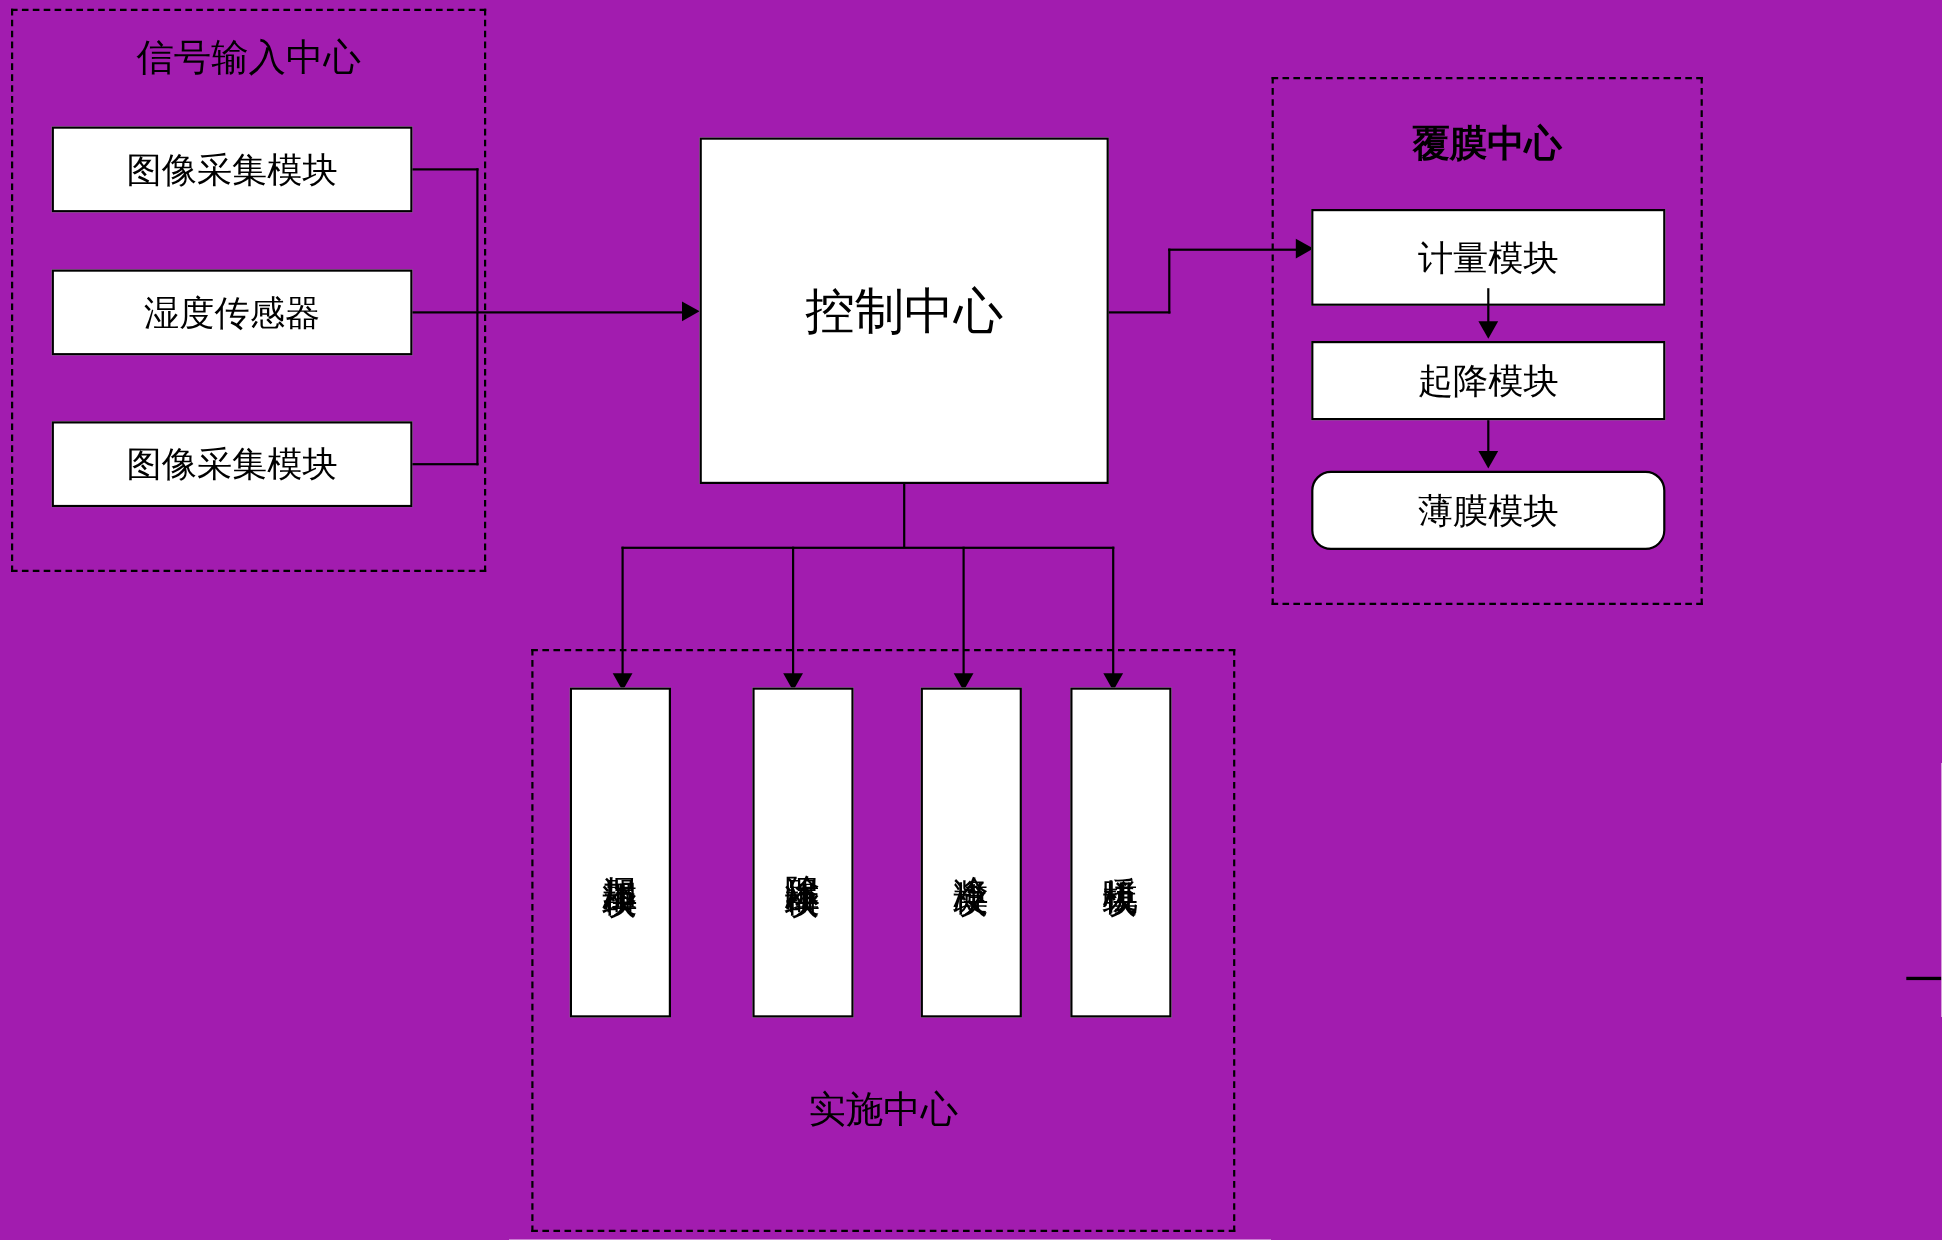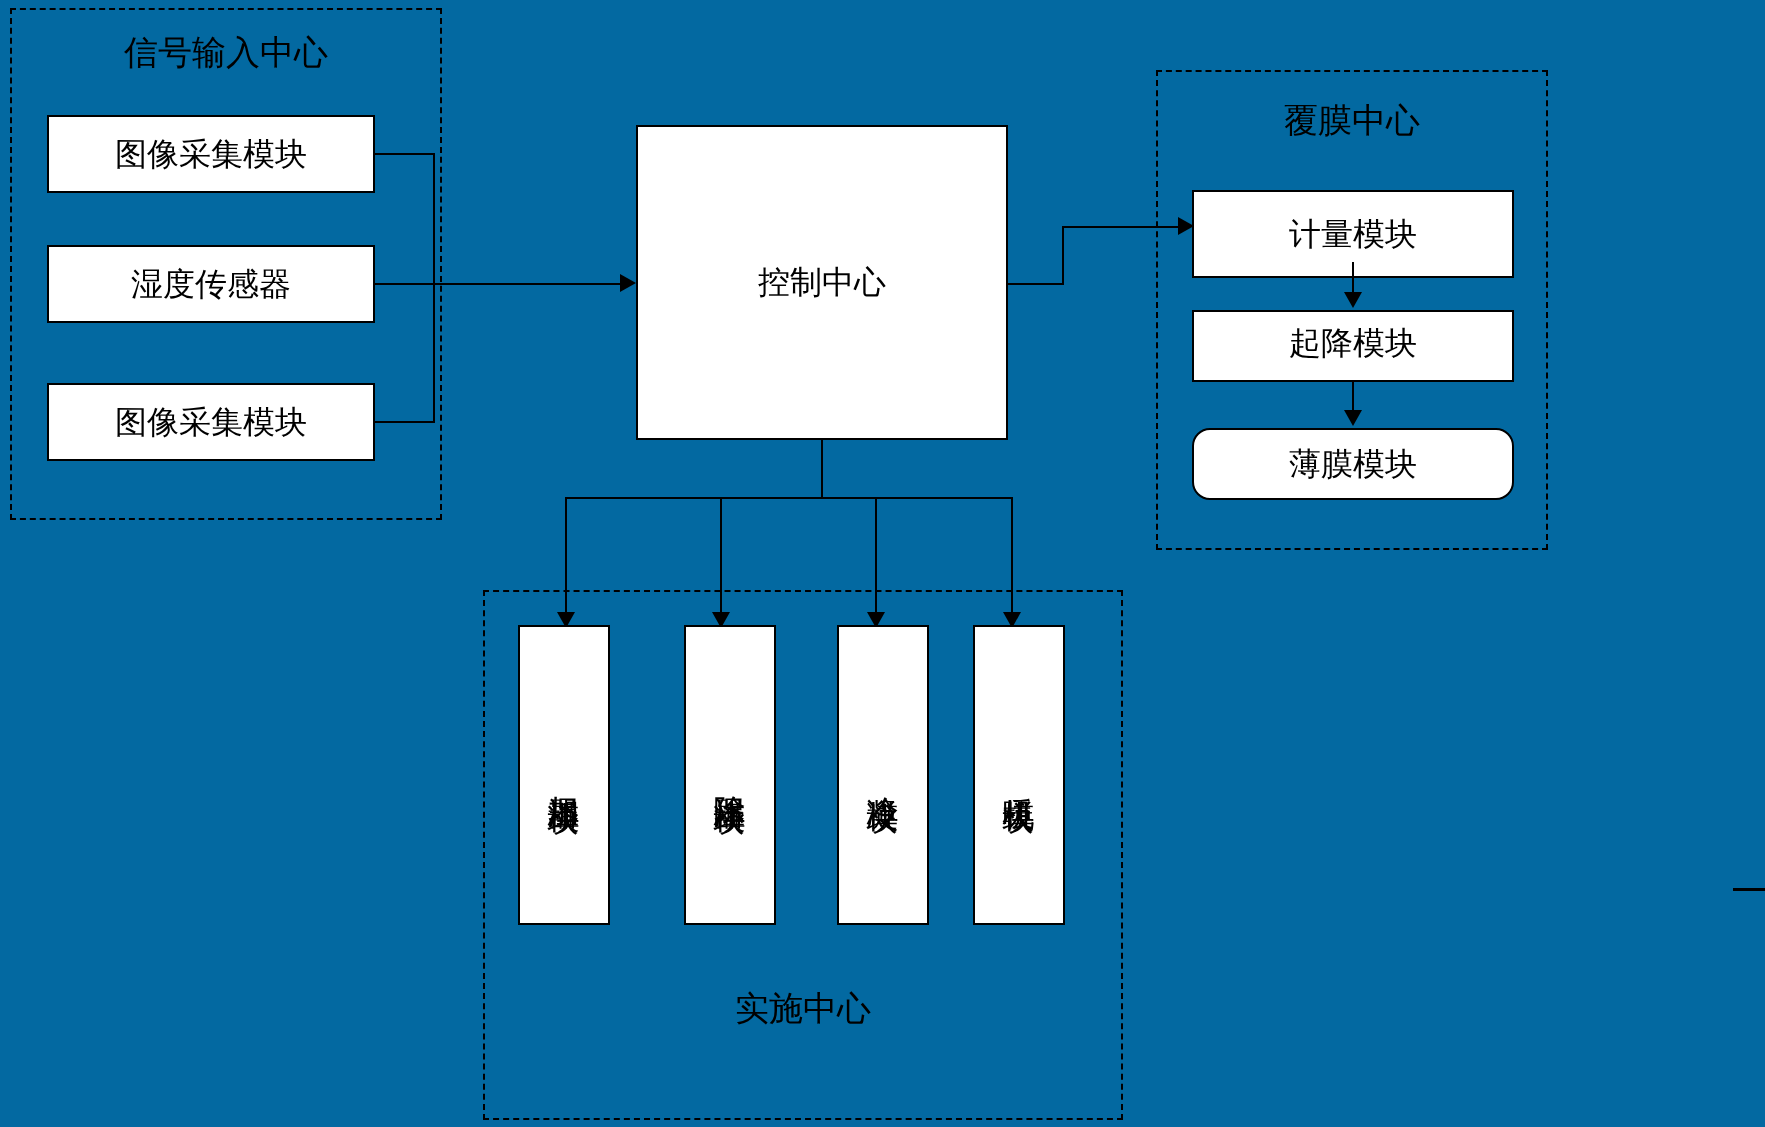--- a/index.html
+++ b/index.html
@@ -7,21 +7,21 @@
     padding: 0;
     background: #ffffff;
   }
   body {
     font-family: "Liberation Sans", sans-serif;
   }
   #canvas {
     position: relative;
     width: 1765px;
     height: 1127px;
-    background: #0369a1;
+    background: #a21caf;
     overflow: hidden;
   }
   .dashed-group {
     position: absolute;
     border: 2px dashed #000000;
     box-sizing: border-box;
     background: transparent;
   }
   .group-title {
     position: absolute;
@@ -37,21 +37,21 @@
     background: #ffffff;
     display: flex;
     align-items: center;
     justify-content: center;
     font-size: 32px;
     color: #000000;
     text-align: center;
     line-height: 1.15;
   }
   .box.big {
-    font-size: 32px;
+    font-size: 45px;
   }
   .box.vertical {
     writing-mode: vertical-rl;
     text-orientation: upright;
     letter-spacing: 2px;
     font-size: 32px;
     line-height: 1.0;
   }
   .line {
     position: absolute;
@@ -103,24 +103,24 @@
   <div class="arrow-right" style="left:620px; top:274px;"></div>
 
   <div class="box big" style="left:636px; top:125px; width:372px; height:315px;">控制中心</div>
 
   <div class="line hline" style="left:1008px; top:283px; width:56px;"></div>
   <div class="line vline" style="left:1062px; top:226px; height:59px;"></div>
   <div class="line hline" style="left:1062px; top:226px; width:124px;"></div>
   <div class="arrow-right" style="left:1178px; top:217px;"></div>
 
   <div class="dashed-group" style="left:1156px; top:70px; width:392px; height:480px;"></div>
-  <div class="group-title" style="left:1156px; top:98px; width:392px;">覆膜中心</div>
+  <div class="group-title" style="left:1156px; top:108px; width:392px;font-weight:bold;">覆膜中心</div>
 
   <div class="box" style="left:1192px; top:190px; width:322px; height:88px;">计量模块</div>
-  <div class="box" style="left:1192px; top:310px; width:322px; height:72px;font-family:Liberation Mono, monospace;">起降模块</div>
+  <div class="box" style="left:1192px; top:310px; width:322px; height:72px;">起降模块</div>
   <div class="box" style="left:1192px; top:428px; width:322px; height:72px;border-radius:18px;">薄膜模块</div>
 
   <div class="line vline" style="left:1352px; top:262px; height:32px;"></div>
   <div class="arrow-down" style="left:1344px; top:292px;"></div>
 
   <div class="line vline" style="left:1352px; top:382px; height:30px;"></div>
   <div class="arrow-down" style="left:1344px; top:410px;"></div>
 
   <div class="line vline" style="left:821px; top:440px; height:58px;"></div>
   <div class="line hline" style="left:565px; top:497px; width:448px;"></div>

